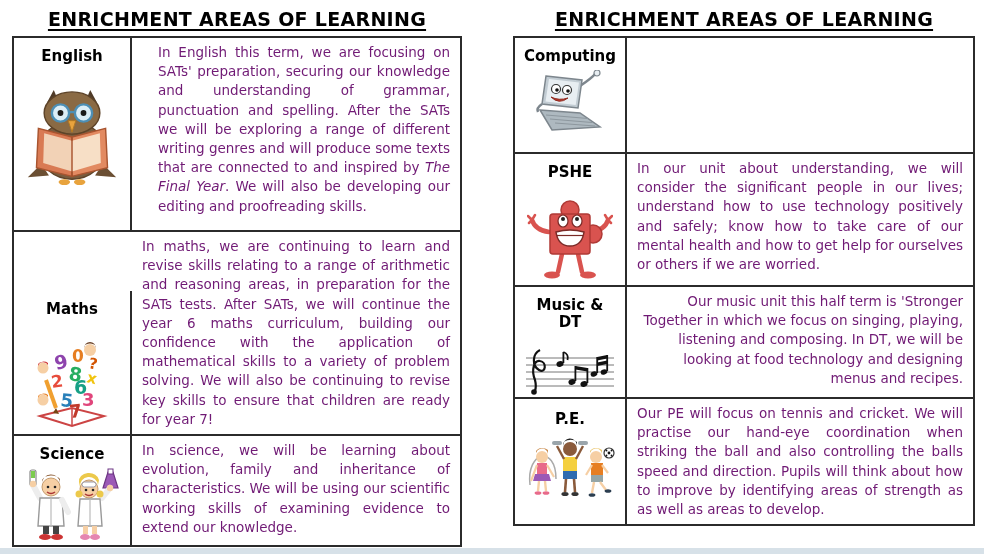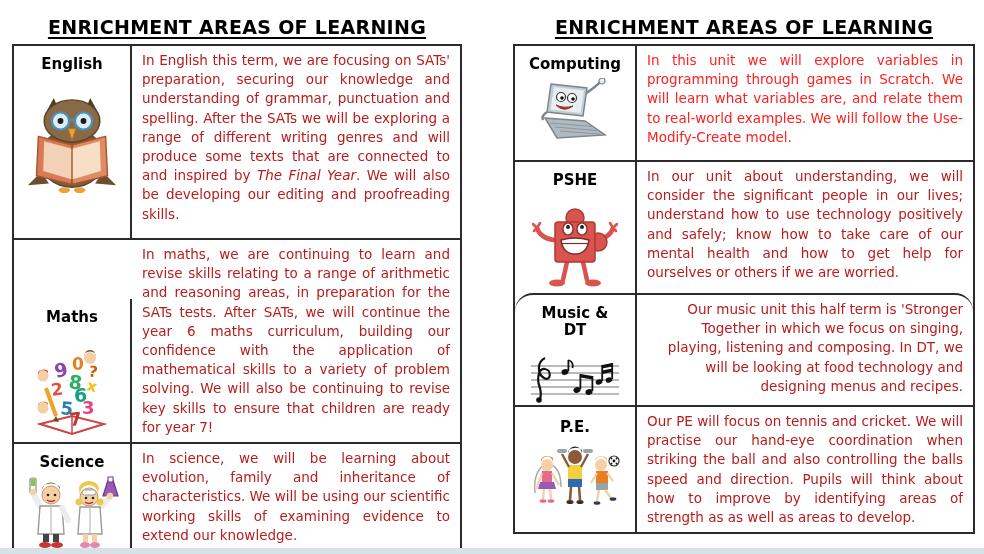--- a/index.html
+++ b/index.html
@@ -1,54 +1,54 @@
 <!DOCTYPE html>
 <html><head>
 <meta charset="utf-8">
 <style>
   html,body{margin:0;padding:0;}
   body{
     width:984px;height:554px;position:relative;background:#ffffff;
     font-family:"DejaVu Sans",sans-serif;color:#0a0a0a;overflow:hidden;
   }
-  .panel{position:absolute;top:14px;}
+  .panel{position:absolute;top:6px;}
   #panel-left{left:12px;width:450px;}
   #panel-right{left:513px;width:462px;}
   .panel h1{
     margin:2px 0 6px 0;text-align:center;font-size:19px;font-weight:bold;
     letter-spacing:.3px;color:#000;
     text-decoration:underline;text-decoration-thickness:2px;text-underline-offset:3px;
   }
   .tbl{border:2px solid #2b2b2b;background:#fff;}
   .row{display:flex;border-top:2px solid #2b2b2b;overflow:hidden;}
-  .row:first-child{border-top:none;}
+  .row:first-child{border-top:none;gap:16px;}
   .label-cell{
     flex:0 0 auto;display:flex;flex-direction:column;align-items:center;
     border-right:2px solid #2b2b2b;box-sizing:border-box;padding-top:10px;
   }
   #panel-left .label-cell{width:118px;}
-  #panel-right .label-cell{width:122px;}
+  #panel-right .label-cell{width:112px;}
   .subject{
     font-weight:bold;font-size:15px;text-align:center;line-height:1.15;
     white-space:pre-line;color:#000;
   }
   .icon{flex:0 0 auto;}
   .text-cell{flex:1 1 auto;box-sizing:border-box;padding:5px 10px;overflow:hidden;}
   .text-cell p{
-    margin:0;font-size:13.5px;line-height:19.2px;text-align:justify;color:#b91c1c;
+    margin:0;font-size:13.5px;line-height:19.2px;text-align:justify;color:#701a75;
   }
   .text-cell p .it{font-style:italic;}
   .align-left p{text-align:right;}
   
   #panel-left  .row:nth-child(1){height:192px;}
   #panel-left  .row:nth-child(2){height:202px;align-items:flex-end;}
   #panel-left  .row:nth-child(3){height:109px;}
   #panel-right .row:nth-child(1){height:114px;}
   #panel-right .row:nth-child(2){height:131px;justify-content:flex-end;}
-  #panel-right .row:nth-child(3){height:110px;border-radius:18px;}
+  #panel-right .row:nth-child(3){height:110px;}
   #panel-right .row:nth-child(4){height:125px;}
   
   .m-lg{margin-top:20px;} .m-md{margin-top:12px;} .m-sm{margin-top:5px;}
   .pad-lg{padding-top:12px;}
   .bottom-strip{
     position:absolute;left:0;bottom:0;width:984px;height:6px;background:#d7e1e8;
   }
 </style>
 </head>
 <body>
@@ -182,23 +182,20 @@
           <circle cx="33" cy="20" r="4.5" fill="#fff" stroke="#333" stroke-width="1.2"></circle>
           <circle cx="23" cy="20" r="1.8" fill="#111"></circle>
             <circle cx="34" cy="21" r="1.8" fill="#111"></circle>
           <path d="M17,27 Q25,35 34,28 Q25,31 17,27 Z" fill="#c0392b" stroke="#8e2a20" stroke-width="1"></path>
           <path d="M6,40 L46,43 L66,57 L18,60 Z" fill="#aeb9c0" stroke="#7d868d" stroke-width="1.5"></path>
           <line x1="12" y1="45" x2="54" y2="48.5" stroke="#8d979e" stroke-width="1"></line>
           <line x1="16" y1="49" x2="58" y2="52.5" stroke="#8d979e" stroke-width="1"></line>
           <line x1="21" y1="53" x2="61" y2="56" stroke="#8d979e" stroke-width="1"></line>
           <path d="M8,34 Q2,38 4,42" stroke="#7d868d" stroke-width="2.5" fill="none"></path>
         </svg>
-      </div>
-      <div class="text-cell">
-        <p style="color: rgb(255, 32, 32);"><span>In this unit we will explore variables in programming through games in Scratch. We will learn what variables are, and relate them to real-world examples. We will  follow the Use-Modify-Create model.</span></p>
       </div>
     </div>
 
     <div class="row">
       <div class="label-cell">
         <div class="subject">PSHE</div>
         <svg class="icon m-sm" width="86" height="98" viewBox="0 0 86 98">
           <path d="M22,46 Q8,44 5,34" stroke="#d9534f" stroke-width="4.5" fill="none" stroke-linecap="round"></path>
           <path d="M5,34 L1,30 M5,34 L2,37 M5,34 L8,29" stroke="#d9534f" stroke-width="2.5" stroke-linecap="round"></path>
           <path d="M64,46 Q78,44 81,34" stroke="#d9534f" stroke-width="4.5" fill="none" stroke-linecap="round"></path>

